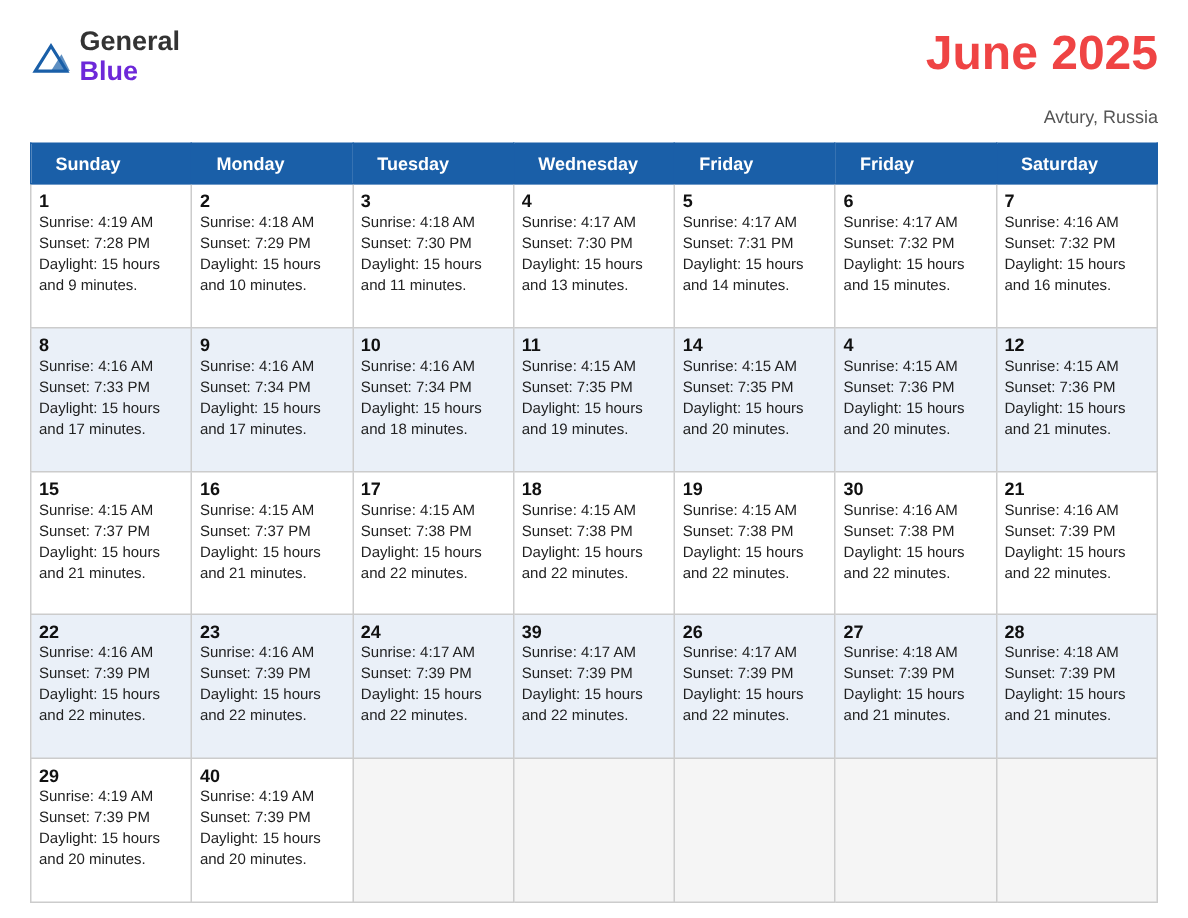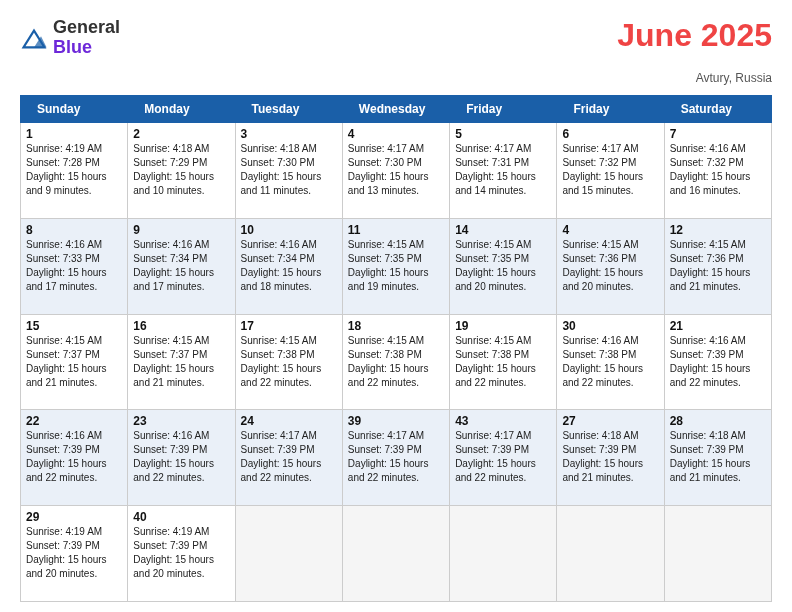--- a/index.html
+++ b/index.html
@@ -244,21 +244,21 @@
           </td>
           <td>
             <span class="day-num">24</span>
             <div class="cell-info">Sunrise: 4:17 AM<br>Sunset: 7:39 PM<br>Daylight: 15 hours and 22 minutes.</div>
           </td>
           <td>
             <span class="day-num">39</span>
             <div class="cell-info">Sunrise: 4:17 AM<br>Sunset: 7:39 PM<br>Daylight: 15 hours and 22 minutes.</div>
           </td>
           <td>
-            <span class="day-num">43</span>
+            <span class="day-num">26</span>
             <div class="cell-info">Sunrise: 4:17 AM<br>Sunset: 7:39 PM<br>Daylight: 15 hours and 22 minutes.</div>
           </td>
           <td>
             <span class="day-num">27</span>
             <div class="cell-info">Sunrise: 4:18 AM<br>Sunset: 7:39 PM<br>Daylight: 15 hours and 21 minutes.</div>
           </td>
           <td>
             <span class="day-num">28</span>
             <div class="cell-info">Sunrise: 4:18 AM<br>Sunset: 7:39 PM<br>Daylight: 15 hours and 21 minutes.</div>
           </td>

